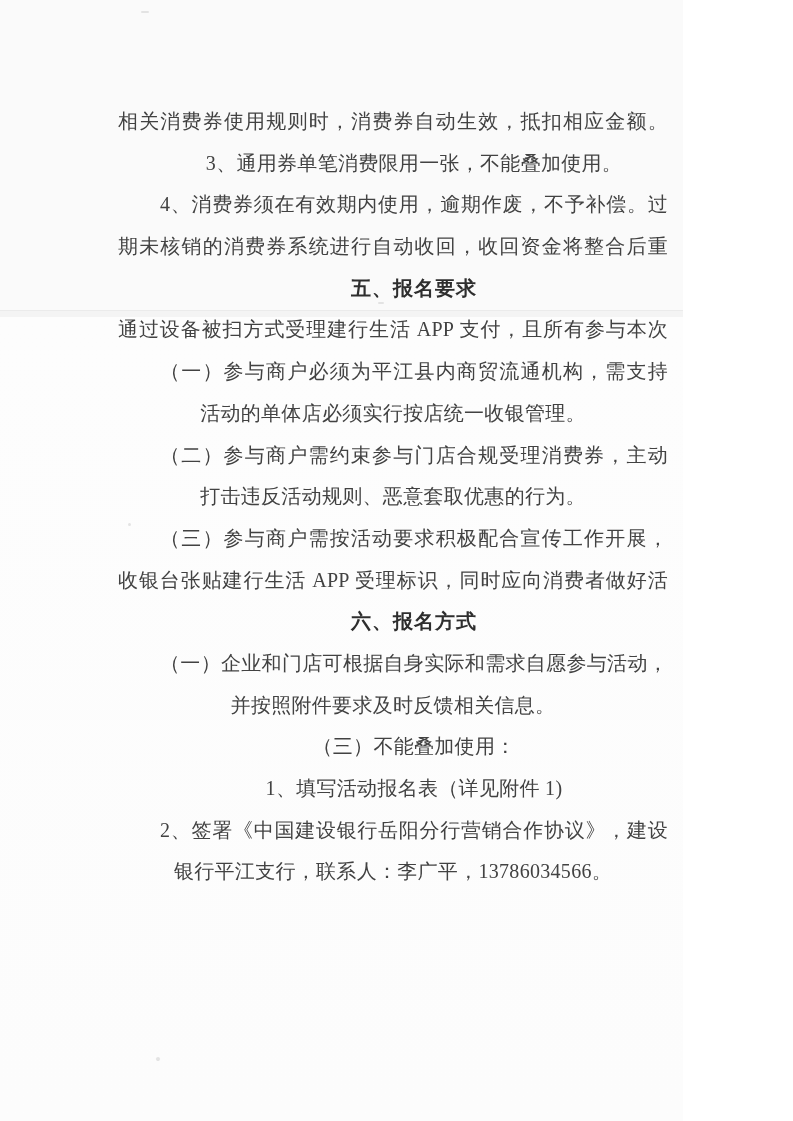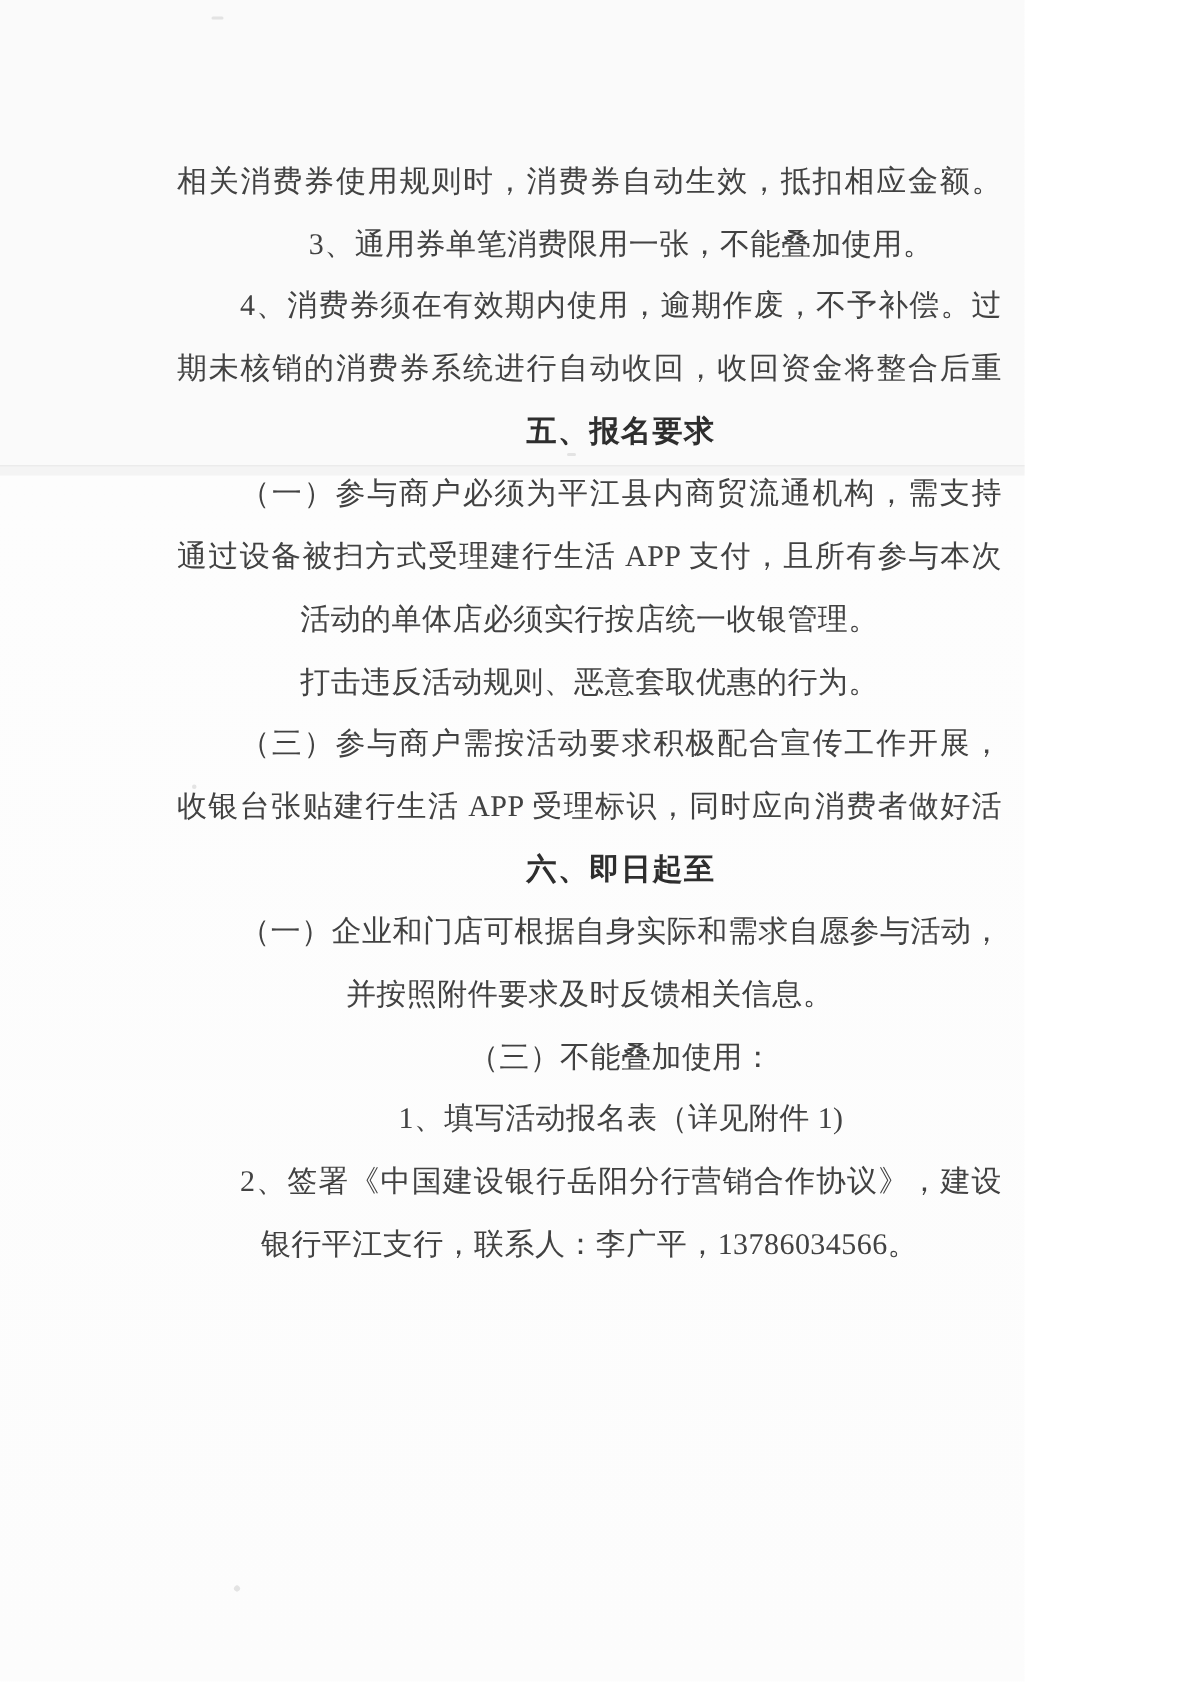--- a/index.html
+++ b/index.html
@@ -78,27 +78,28 @@
   <div class="speck" style="left:781px; top:239px; width:3px; height:3px;"></div>
   <div class="speck" style="left:128px; top:523px; width:3px; height:3px;"></div>
   <div class="speck" style="left:156px; top:1057px; width:4px; height:4px; transform:rotate(45deg);"></div>
 
   <div class="content">
     <div class="line just">相关消费券使用规则时，消费券自动生效，抵扣相应金额。</div>
     <div class="line indent">3、通用券单笔消费限用一张，不能叠加使用。</div>
     <div class="line indent just">4、消费券须在有效期内使用，逾期作废，不予补偿。过</div>
     <div class="line just">期未核销的消费券系统进行自动收回，收回资金将整合后重</div>
     <div class="line h indent">五、报名要求</div>
+    <div class="line just">通过设备被扫方式受理建行生活 APP 支付，且所有参与本次</div>
     <div class="line indent just">（一）参与商户必须为平江县内商贸流通机构，需支持</div>
-    <div class="line just">通过设备被扫方式受理建行生活 APP 支付，且所有参与本次</div>
     <div class="line">活动的单体店必须实行按店统一收银管理。</div>
+    <div class="line indent just">（二）参与商户需约束参与门店合规受理消费券，主动</div>
     <div class="line">打击违反活动规则、恶意套取优惠的行为。</div>
     <div class="line indent just">（三）参与商户需按活动要求积极配合宣传工作开展，</div>
     <div class="line just">收银台张贴建行生活 APP 受理标识，同时应向消费者做好活</div>
-    <div class="line h indent">六、即日起至</div>
+    <div class="line h indent">六、报名方式</div>
     <div class="line indent just">（一）企业和门店可根据自身实际和需求自愿参与活动，</div>
     <div class="line">并按照附件要求及时反馈相关信息。</div>
     <div class="line indent">（三）不能叠加使用：</div>
     <div class="line indent">1、填写活动报名表（详见附件 1)</div>
     <div class="line indent just">2、签署《中国建设银行岳阳分行营销合作协议》，建设</div>
     <div class="line">银行平江支行，联系人：李广平，13786034566。</div>
   </div>
 
 </div>
 

